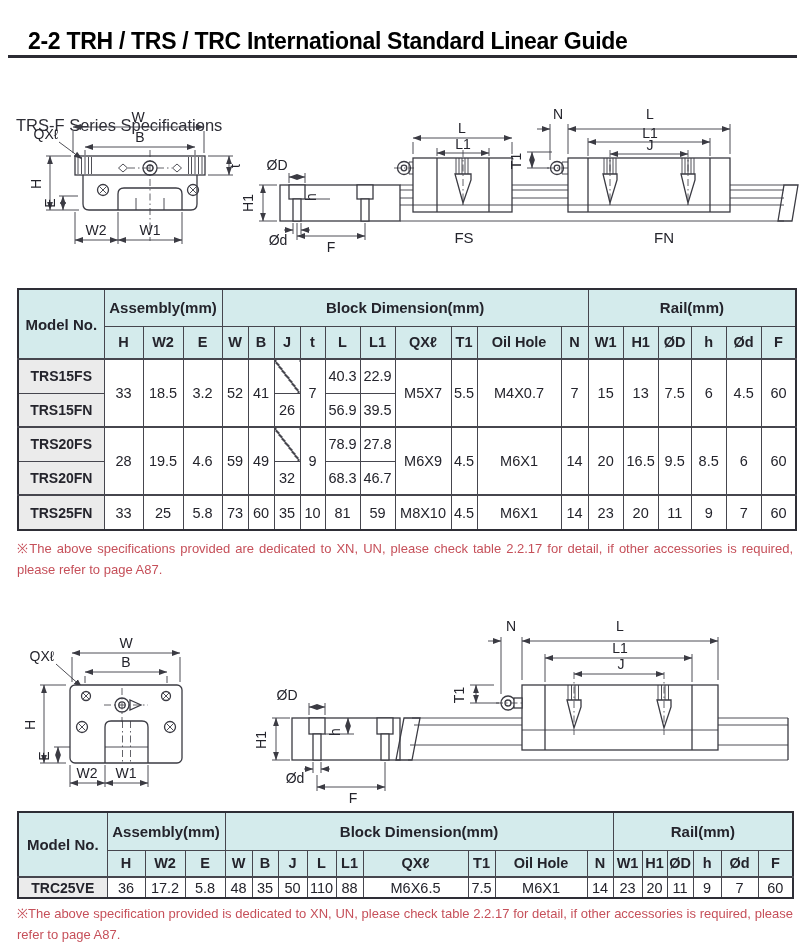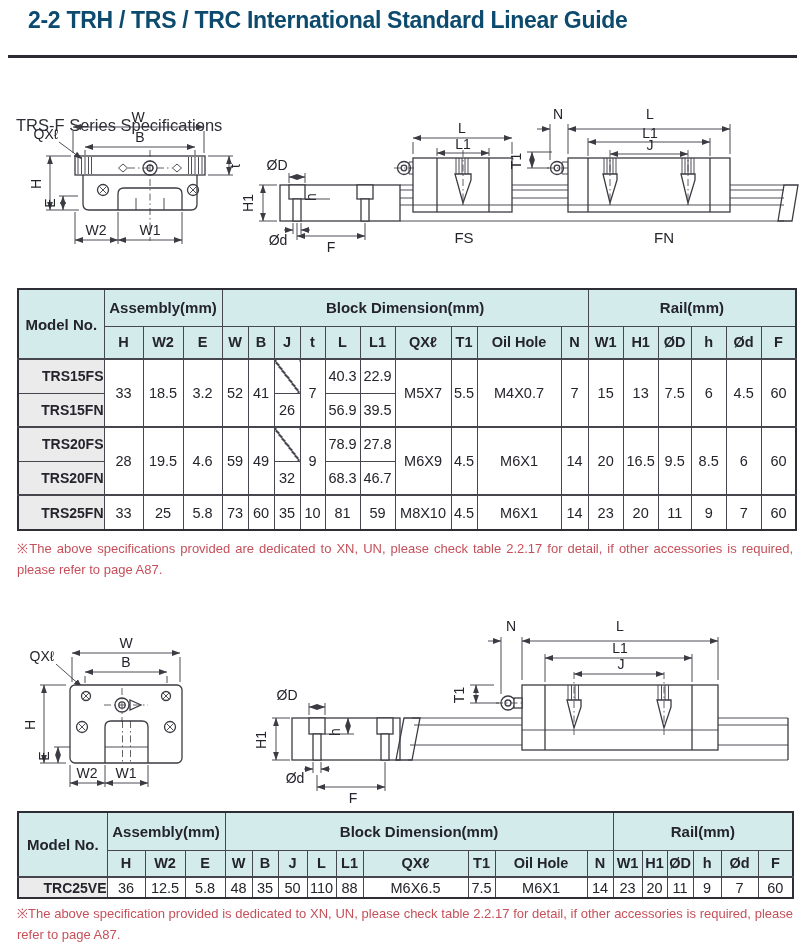--- a/index.html
+++ b/index.html
@@ -1,19 +1,19 @@
 <!DOCTYPE html>
 <html><head>
 <meta charset="utf-8">
 <style>
   html,body{margin:0;padding:0;background:#888;}
   .page{position:relative;width:800px;height:949px;background:#ffffff;overflow:hidden;
         font-family:"Liberation Sans",sans-serif;color:#24242c;}
   
-  .title{position:absolute;left:28px;top:7px;font-size:23px;font-weight:bold;color:#0c4a6e;letter-spacing:-0.3px;white-space:nowrap;}
+  .title{position:absolute;left:28px;top:28px;font-size:23px;font-weight:bold;color:#000000;letter-spacing:-0.3px;white-space:nowrap;}
   .title-rule{position:absolute;left:8px;top:55px;width:789px;height:3px;background:#2b2b33;}
   .subtitle{position:absolute;left:16px;top:79px;font-size:16.5px;color:#2e2e36;margin-top:37px;}
   
   .dwg{position:absolute;left:0;}
   svg{display:block;}
   svg text{font-family:"Liberation Sans","DejaVu Sans",sans-serif;font-size:14px;fill:#24242c;}
   svg text.cap{font-size:15px;}
   .ol{stroke:#3b3b43;stroke-width:1.3;fill:none;}
   .olw{stroke:#3b3b43;stroke-width:1.3;fill:#ffffff;}
   .dim{stroke:#3b3b43;stroke-width:0.9;fill:none;}
@@ -22,21 +22,21 @@
   
   table{border-collapse:collapse;table-layout:fixed;background:#fff;}
   #t1{position:absolute;left:17px;top:288px;width:778px;}
   #t2{position:absolute;left:17px;top:811px;width:775px;}
   th,td{border:1px solid #46464e;text-align:center;vertical-align:middle;
         font-size:14.5px;padding:0;overflow:hidden;white-space:nowrap;}
   table{border:2px solid #2e2e36;}
   th.grp,th.colh{background:#d4ebec;font-weight:bold;text-align:center;}
   th.grp{font-size:15px;}
   th.colh{font-size:14.5px;}
-  td.model{background:#ebebeb;font-weight:bold;font-size:14px;text-align:right;}
+  td.model{background:#ebebeb;font-weight:bold;font-size:14px;}
   #t1 tr.hr1{height:37px;} #t1 tr.hr2{height:33px;}
   #t1 tr.body{height:34px;} #t1 tr.last{height:35px;}
   #t2 tr.hr1{height:38px;} #t2 tr.hr2{height:27px;} #t2 tr.body{height:21px;}
   tr.gsep td{border-top-width:2px;}
   tr.bstart td{border-top-width:2px;}
   td.diag{background-image:linear-gradient(to top right,transparent 47.5%,#46464e 47.5%,#46464e 52.5%,transparent 52.5%);}
   
   .note{position:absolute;left:17px;width:776px;font-size:13px;line-height:21px;
         color:#c6505a;text-align:justify;}
   #note1{top:538px;} #note2{top:903px;}
@@ -507,21 +507,21 @@
       <th class="colh">W1</th>
       <th class="colh">H1</th>
       <th class="colh">ØD</th>
       <th class="colh">h</th>
       <th class="colh">Ød</th>
       <th class="colh">F</th>
     </tr>
     <tr class="body bstart">
       <td class="model">TRC25VE</td>
       <td>36</td>
-      <td>12.5</td>
+      <td>17.2</td>
       <td>5.8</td>
       <td>48</td>
       <td>35</td>
       <td>50</td>
       <td>110</td>
       <td>88</td>
       <td>M6X6.5</td>
       <td>7.5</td>
       <td>M6X1</td>
       <td>14</td>

